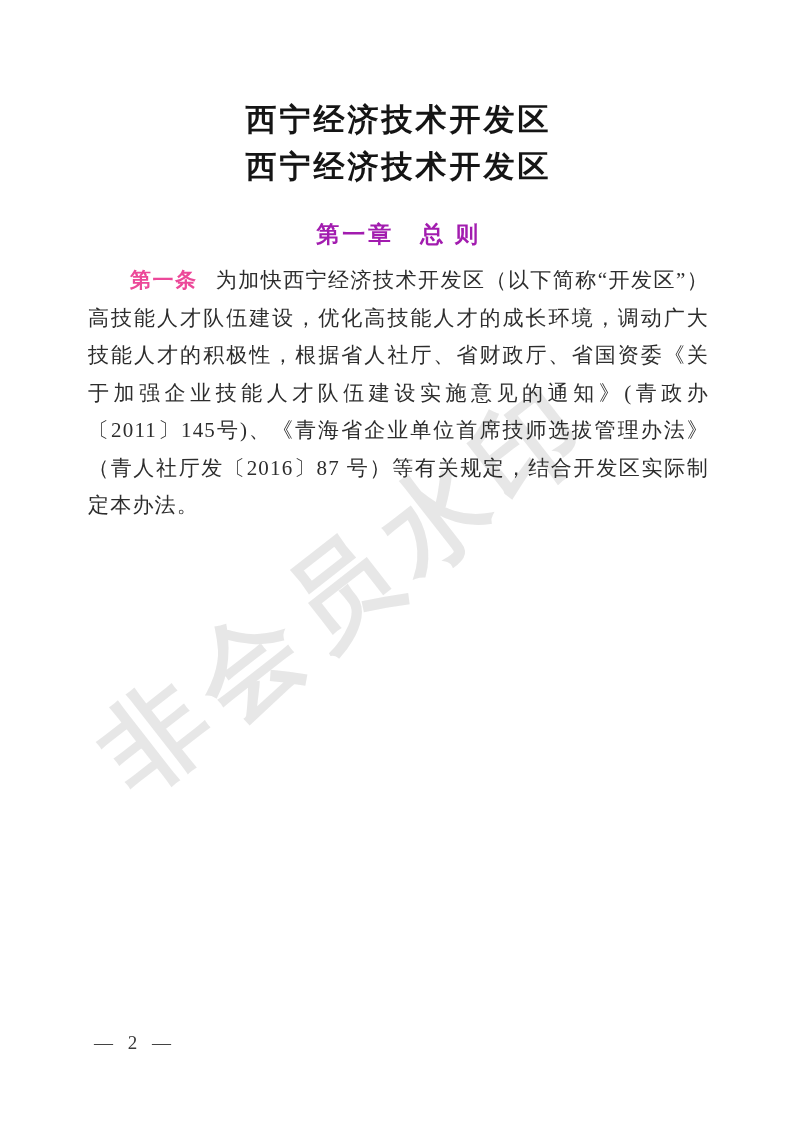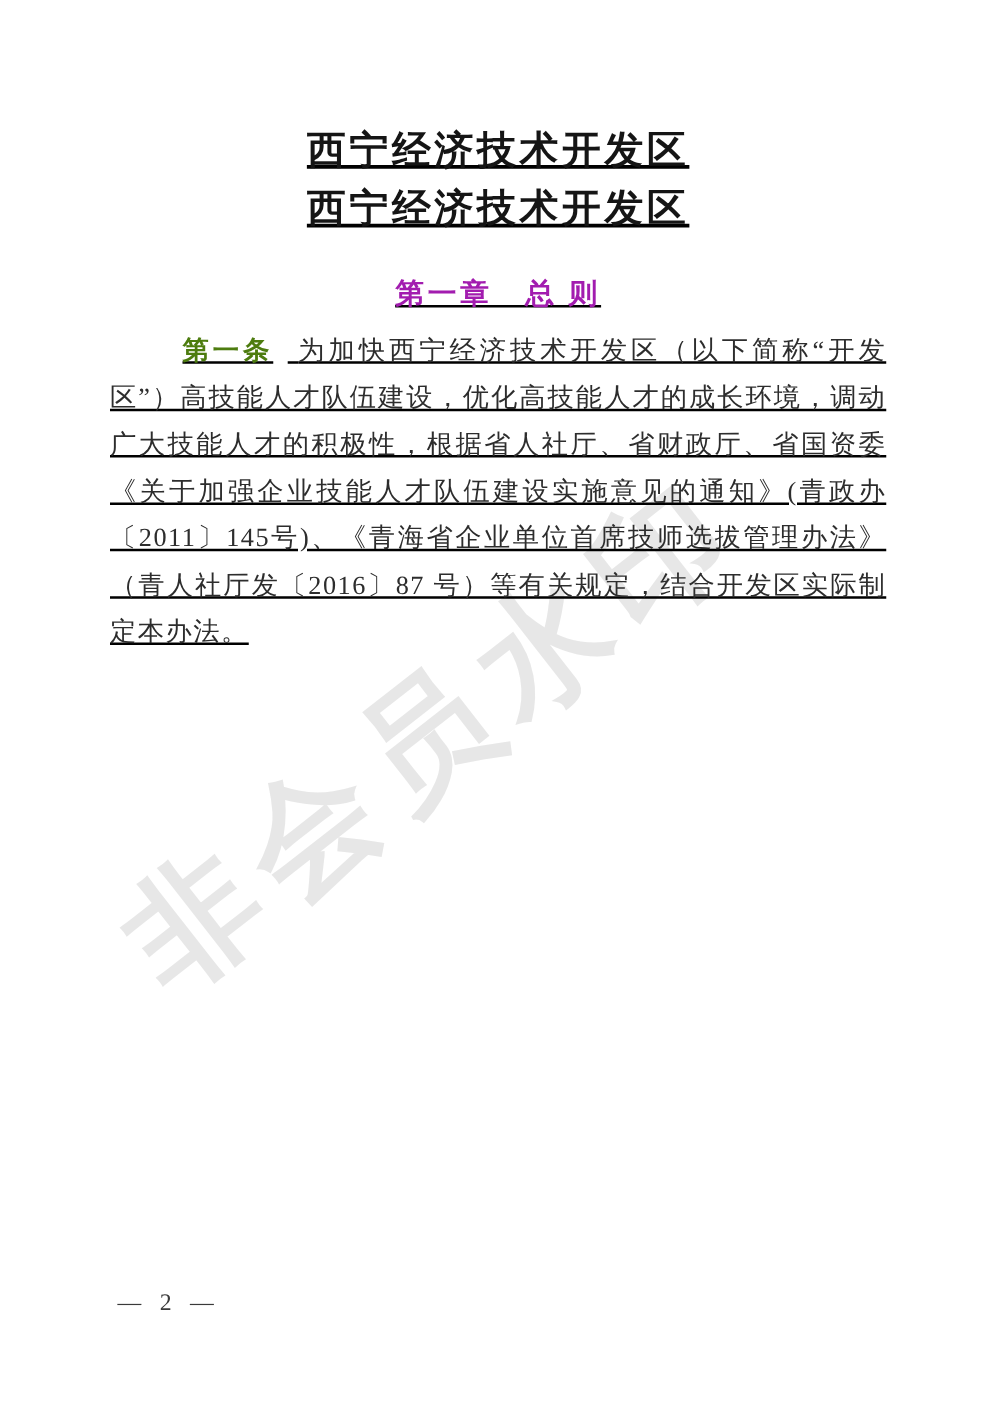--- a/index.html
+++ b/index.html
@@ -28,21 +28,20 @@
     color: rgba(175, 175, 175, 0.30);
     white-space: nowrap;
     font-family: "Liberation Sans", "DejaVu Sans", sans-serif;
     user-select: none;
     pointer-events: none;
   }
   .content {
     position: relative;
     z-index: 1;
     padding: 96px 84px 0 88px;
-    text-decoration: underline;
   }
   .doc-title {
     margin: 0;
     text-align: center;
     font-weight: bold;
     color: #151515;
     font-size: 31px;
     line-height: 47px;
     letter-spacing: 3px;
   }
@@ -62,23 +61,22 @@
     margin: 0;
     font-size: 21px;
     line-height: 37.5px;
     color: #2d2d2d;
     text-align: justify;
     text-indent: 2em;
     letter-spacing: 1.2px;
   }
   .article .article-label {
     font-weight: bold;
-    color: #4d7c0f;
+    color: #ec4899;
     margin-right: 0.55em;
-    margin-left: 16px;
   }
   .page-footer {
     position: absolute;
     z-index: 1;
     left: 94px;
     top: 1032px;
     font-size: 19px;
     color: #3a3a3a;
     letter-spacing: 5px;
   }

